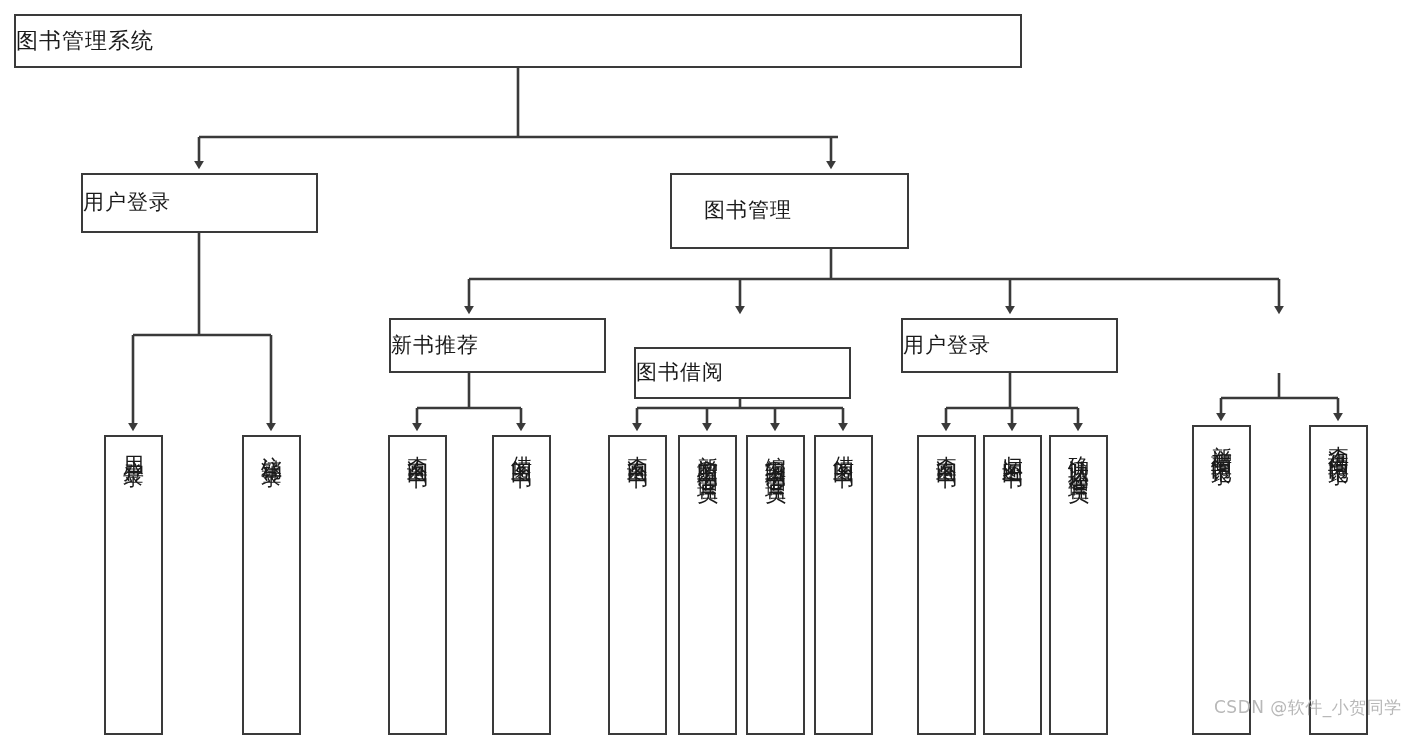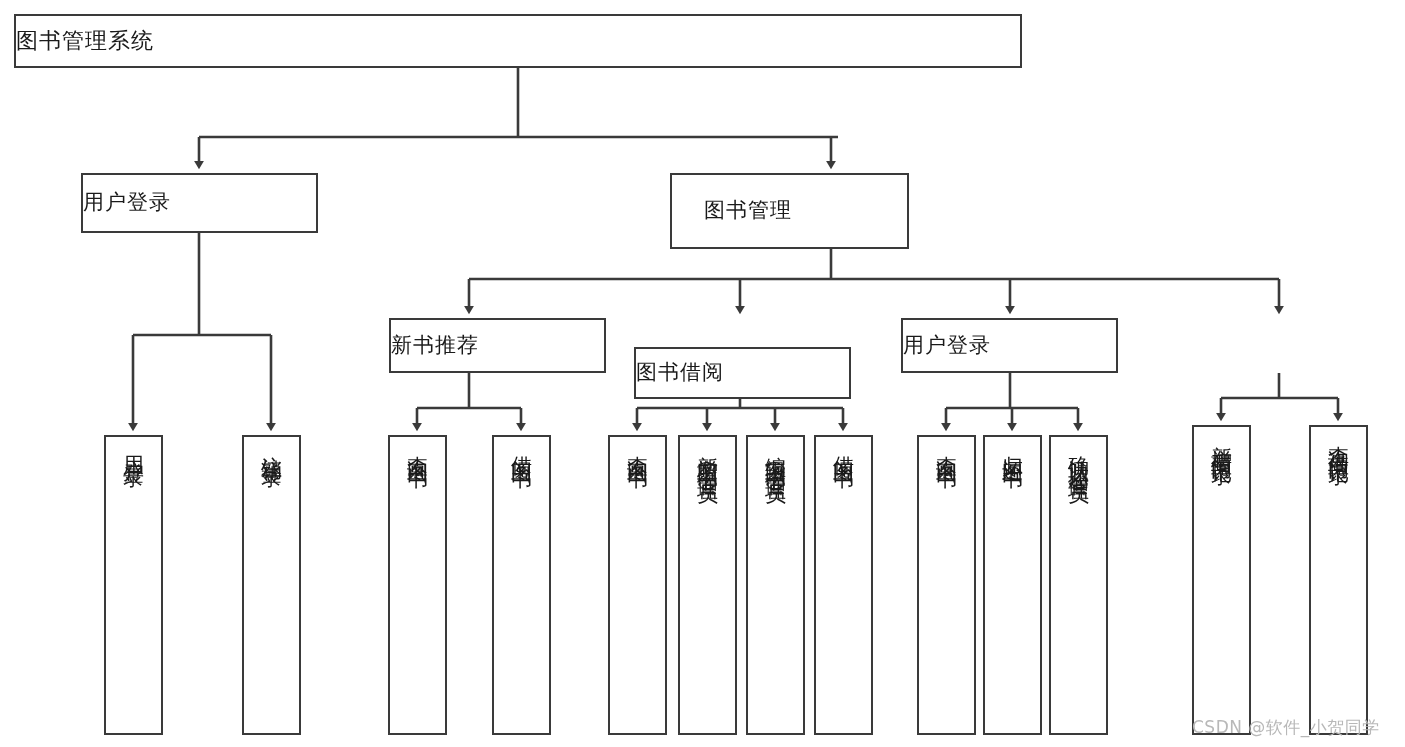--- a/index.html
+++ b/index.html
@@ -183,15 +183,15 @@
     <span class="vtext">确认归还（管理员）</span>
   </div>
 
   <div class="node leaf" style="left:1192px; top:425px; width:59px; height:310px;">
     <span class="vtext">新增借阅记录</span>
   </div>
   <div class="node leaf" style="left:1309px; top:425px; width:59px; height:310px;">
     <span class="vtext">查询借阅记录</span>
   </div>
 
-  <div class="watermark" style="left:1192px; top:716px;">CSDN @软件_小贺同学</div>
+  <div class="watermark" style="left:1192px; top:696px;padding-left:22px;">CSDN @软件_小贺同学</div>
 
 </div>
 
 </body></html>

